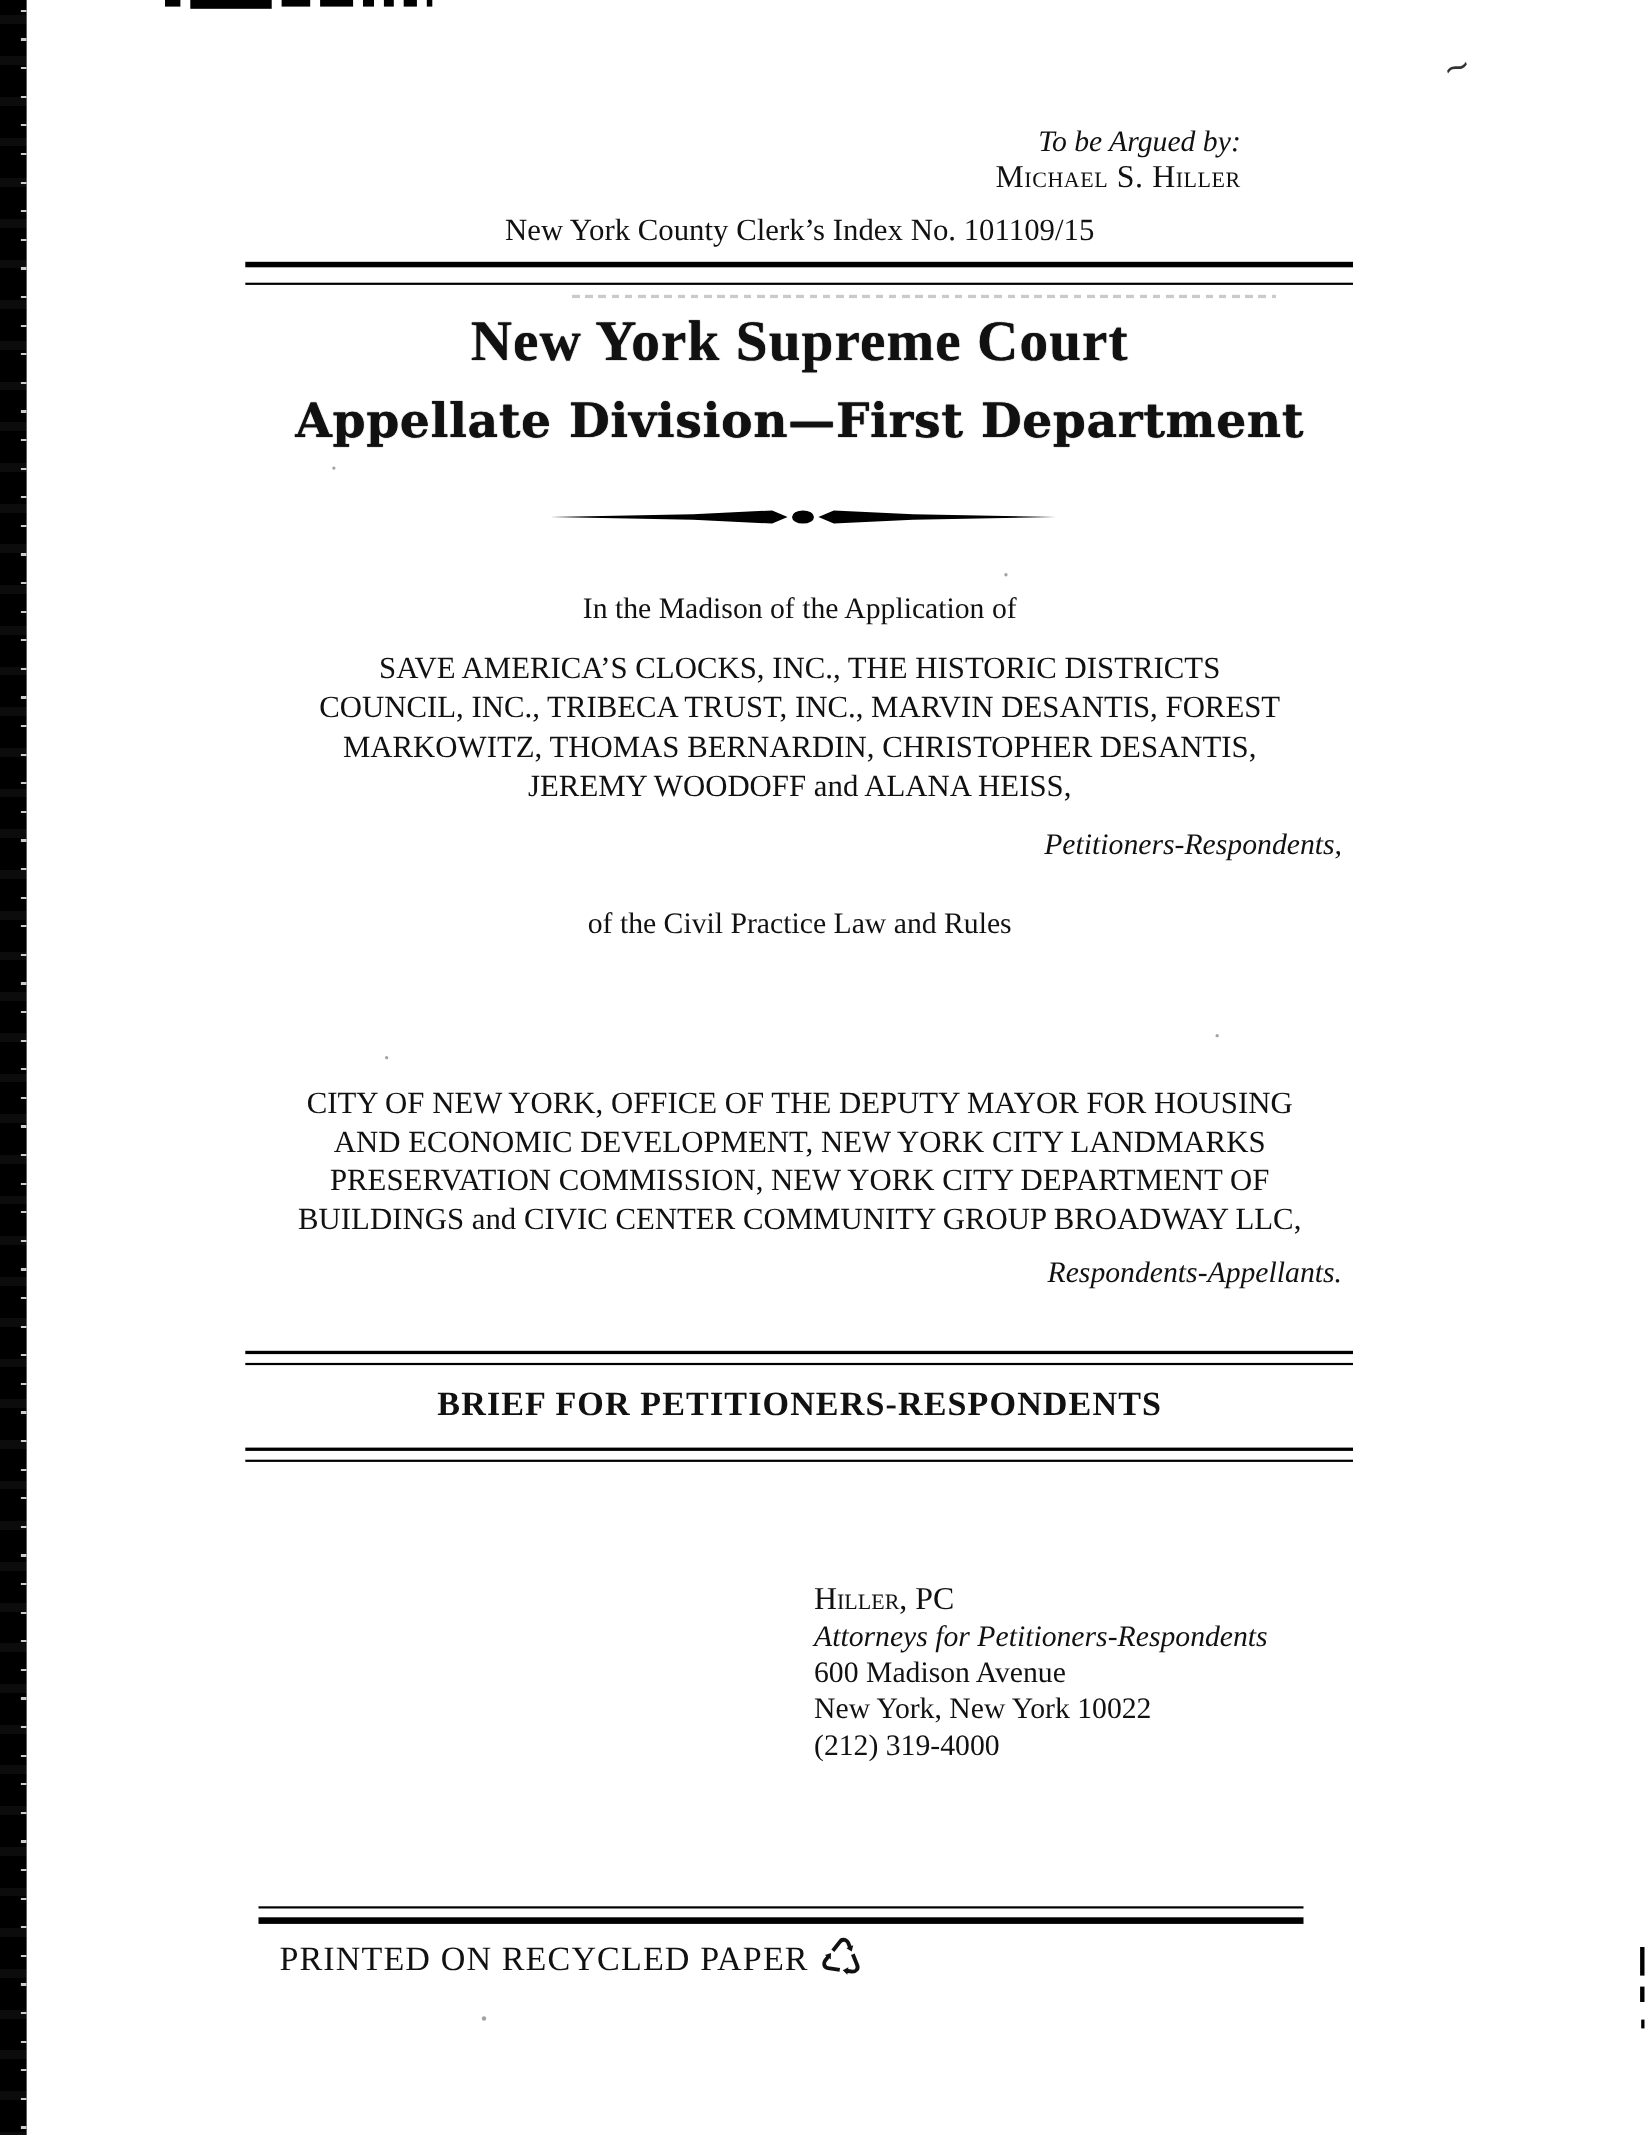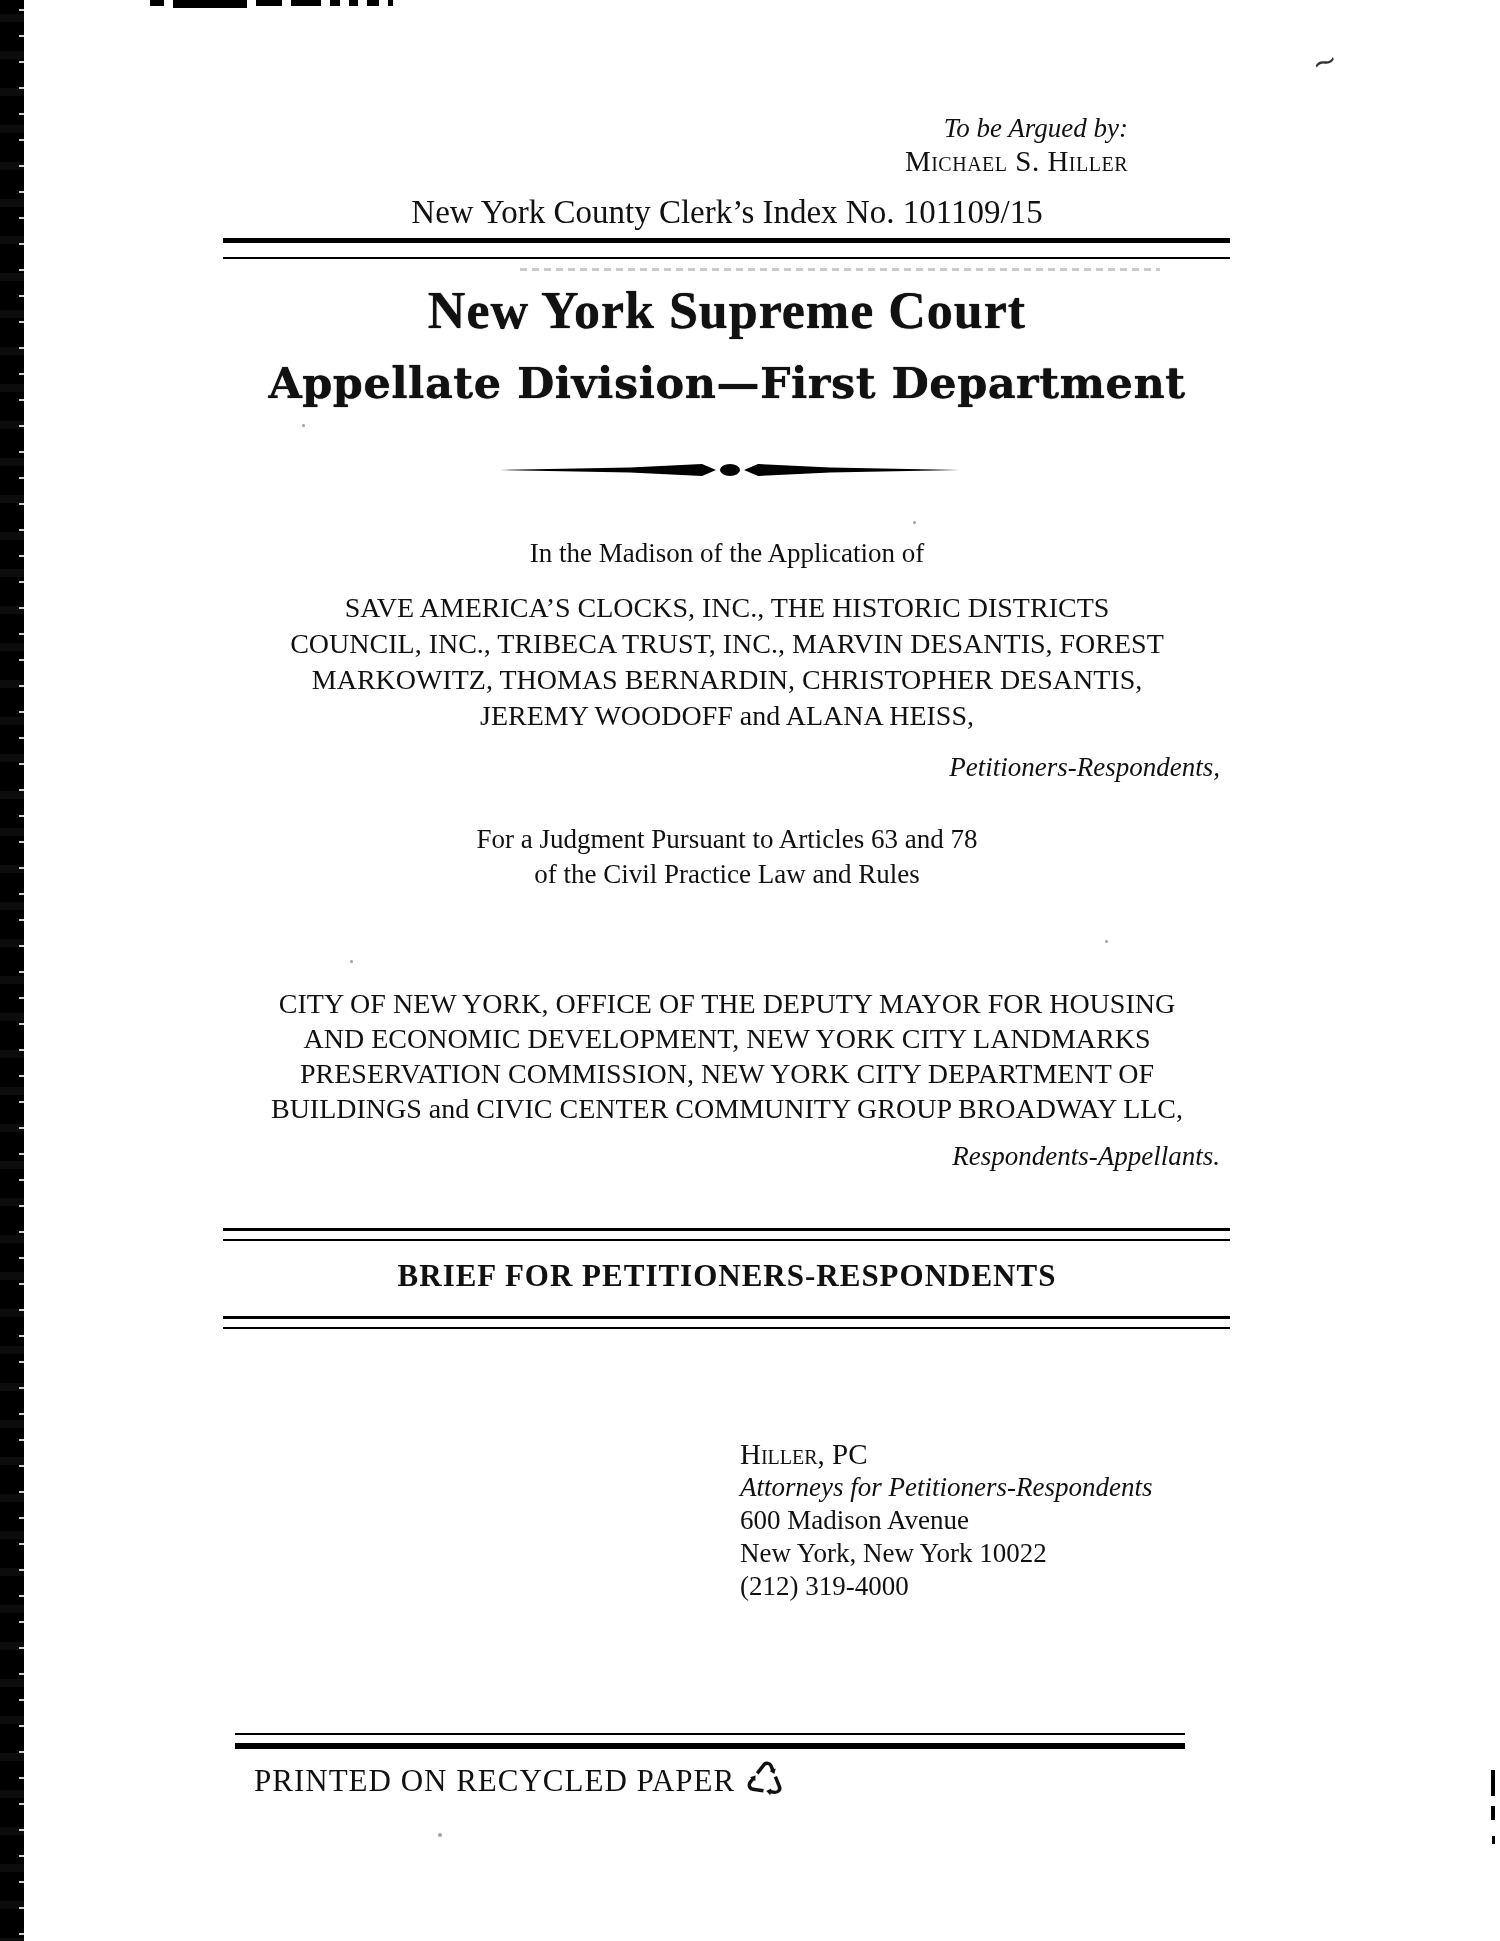--- a/index.html
+++ b/index.html
@@ -23,21 +23,21 @@
   .top-marks i{display:block;background:#000;height:6px;}
   .edge-dash{position:absolute;background:#000;}
   .speck{position:absolute;background:#555;border-radius:50%;opacity:.55;}
   .pen-mark{position:absolute;left:1312px;top:44px;font-size:30px;color:#333;transform:rotate(-18deg);font-family:"DejaVu Sans",sans-serif;}
 
   
   .center-col{position:absolute;left:2px;width:1450px;text-align:center;}
   .argued{position:absolute;right:372px;top:112px;text-align:right;line-height:33px;}
   .argued .lbl{font-style:italic;font-size:27px;}
   .argued .name{font-variant:small-caps;font-size:29px;letter-spacing:.5px;}
-  .index-line{top:194px;font-size:33px;}
+  .index-line{top:194px;font-size:28px;}
 
   .rule{position:absolute;background:#000;}
   .ghost-rule{position:absolute;left:520px;top:268px;width:640px;height:3px;opacity:.45;
     background:repeating-linear-gradient(90deg,#8a8a8a 0 7px,transparent 7px 12px);}
 
   .court-title{top:274px;font-family:Liberation Serif, serif;font-weight:bold;font-size:52px;line-height:74px;letter-spacing:1px;
     text-shadow:0 0 1px #000;}
   .court-subtitle{top:356px;font-family:"DejaVu Serif",serif;font-weight:bold;font-size:43px;line-height:54px;letter-spacing:.5px;
     text-shadow:0 0 1px #000;}
   .divider{position:absolute;left:500px;top:461px;}
@@ -113,21 +113,20 @@
   <div class="center-col party-block petitioners">
     <div>SAVE AMERICA’S CLOCKS, INC., THE HISTORIC DISTRICTS</div>
     <div>COUNCIL, INC., TRIBECA TRUST, INC., MARVIN DESANTIS, FOREST</div>
     <div>MARKOWITZ, THOMAS BERNARDIN, CHRISTOPHER DESANTIS,</div>
     <div>JEREMY WOODOFF and ALANA HEISS,</div>
   </div>
 
   <div class="role-line pet-role">Petitioners-Respondents,</div>
 
   <div class="center-col judgment">
-    <div>For a Judgment Pursuant to Articles 63 and 78</div>
     <div>of the Civil Practice Law and Rules</div>
   </div>
 
 
   <div class="center-col party-block respondents">
     <div>CITY OF NEW YORK, OFFICE OF THE DEPUTY MAYOR FOR HOUSING</div>
     <div>AND ECONOMIC DEVELOPMENT, NEW YORK CITY LANDMARKS</div>
     <div>PRESERVATION COMMISSION, NEW YORK CITY DEPARTMENT OF</div>
     <div>BUILDINGS and CIVIC CENTER COMMUNITY GROUP BROADWAY LLC,</div>
   </div>

